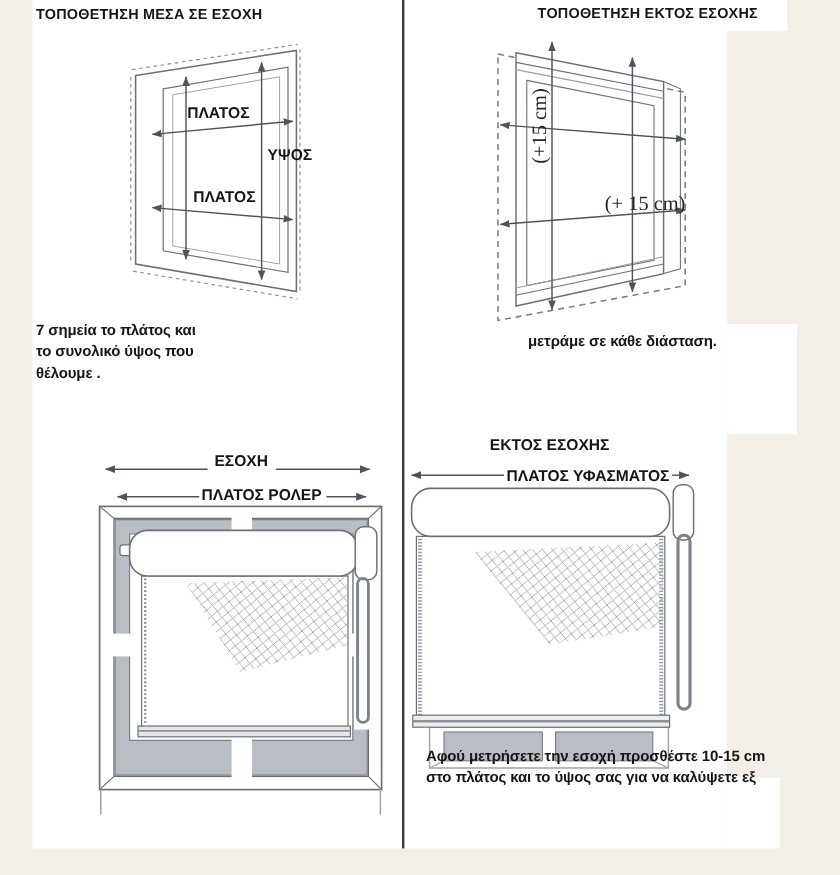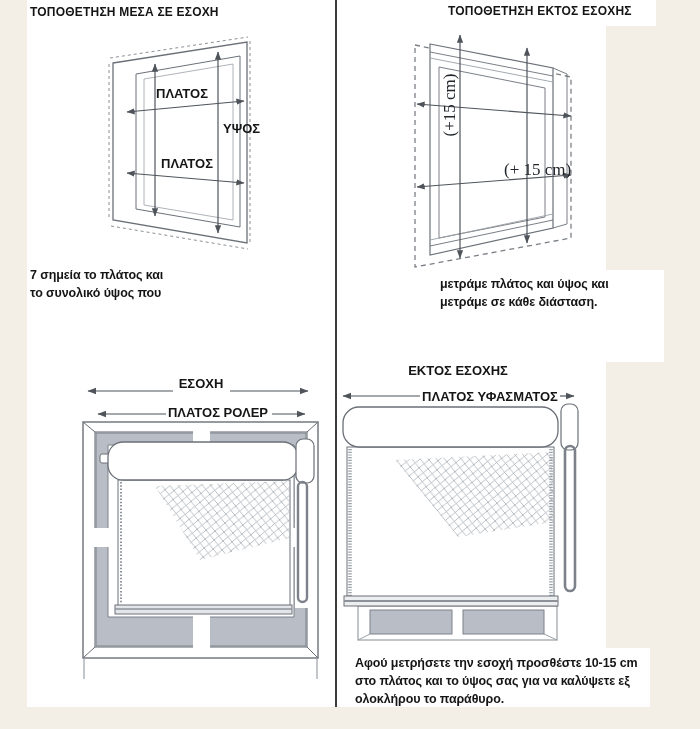--- a/index.html
+++ b/index.html
@@ -53,20 +53,21 @@
     <path d="M47,143 L164,153"></path>
   </g>
   <text x="102" y="68" text-anchor="middle" font-size="13" font-weight="bold" fill="#151515">ΠΛΑΤΟΣ</text>
   <text x="107" y="138" text-anchor="middle" font-size="13" font-weight="bold" fill="#151515">ΠΛΑΤΟΣ</text>
   <text x="143" y="103" font-size="13" font-weight="bold" fill="#151515">ΥΨΟΣ</text>
 </svg>
 
 <div class="abs note" style="left:30px;top:266px;width:175px">
   <div>7 σημεία το πλάτος και</div>
   <div>το συνολικό ύψος που</div>
+  <div>θέλουμε .</div>
 </div>
 
 <div class="abs ttl" style="left:448px;top:4px">ΤΟΠΟΘΕΤΗΣΗ ΕΚΤΟΣ ΕΣΟΧΗΣ</div>
 
 <svg class="abs" style="left:405px;top:25px" width="185" height="250" viewBox="0 0 185 250">
   <defs>
     <marker id="a2" viewBox="0 0 10 10" refX="8.5" refY="5" markerWidth="7.5" markerHeight="7.5" orient="auto-start-reverse">
       <path d="M0,1.5 L9,5 L0,8.5 z" fill="#4f545b"></path>
     </marker>
   </defs>
@@ -84,21 +85,20 @@
     <path d="M55,10 V233"></path>
     <path d="M122,23 V218"></path>
     <path d="M12,79 L166,91"></path>
     <path d="M12,162 L166,150"></path>
   </g>
   <text transform="translate(50,80) rotate(-90)" text-anchor="middle" class="serif" font-size="17" fill="#22262b">(+15 cm)</text>
   <text x="99" y="150" class="serif" font-size="17" fill="#22262b">(+ 15 cm)</text>
 </svg>
 
 <div class="abs note" style="left:440px;top:275px;width:230px">
-  <div>μετράμε πλάτος και ύψος και</div>
   <div>μετράμε σε κάθε διάσταση.</div>
 </div>
 
 <svg class="abs" style="left:60px;top:370px" width="285" height="315" viewBox="0 0 285 315">
   <defs>
     <marker id="a3" viewBox="0 0 10 10" refX="8.5" refY="5" markerWidth="8" markerHeight="8" orient="auto-start-reverse">
       <path d="M0,1.5 L9,5 L0,8.5 z" fill="#4f545b"></path>
     </marker>
     <pattern id="net3" width="9" height="9" patternUnits="userSpaceOnUse" patternTransform="rotate(6)">
       <path d="M0,9 L9,0 M0,0 L9,9" stroke="#9aa0a8" stroke-width="0.7" fill="none"></path>
@@ -165,17 +165,16 @@
   <line x1="10" y1="89" x2="10" y2="236" stroke="#9aa0a8" stroke-width="3.5" stroke-dasharray="1.2,1.5"></line>
   <line x1="211" y1="89" x2="211" y2="236" stroke="#9aa0a8" stroke-width="3.5" stroke-dasharray="1.2,1.5"></line>
   <rect x="4" y="236" width="214" height="10" fill="#eceef0" stroke="#6b7078" stroke-width="1"></rect>
   <line x1="4" y1="241" x2="218" y2="241" stroke="#8d929a" stroke-width="2"></line>
 
   <rect x="3" y="47" width="215" height="40" rx="16" fill="#ffffff" stroke="#6b7078" stroke-width="1.3"></rect>
   <rect x="221" y="44" width="17" height="46" rx="7" fill="#ffffff" stroke="#6b7078" stroke-width="1.2"></rect>
   <rect x="225" y="86" width="10" height="145" rx="5" fill="none" stroke="#7d828a" stroke-width="2.6"></rect>
 </svg>
 
-<div class="abs note" style="left:355px;top:654px;width:320px">
+<div class="abs note" style="left:355px;top:621px;width:320px">
   <div>Αφού μετρήσετε την εσοχή προσθέστε 10-15 cm</div>
   <div>στο πλάτος και το ύψος σας για να καλύψετε εξ</div>
-  <div>ολοκλήρου το παράθυρο.</div>
 </div>
 
 </body></html>

